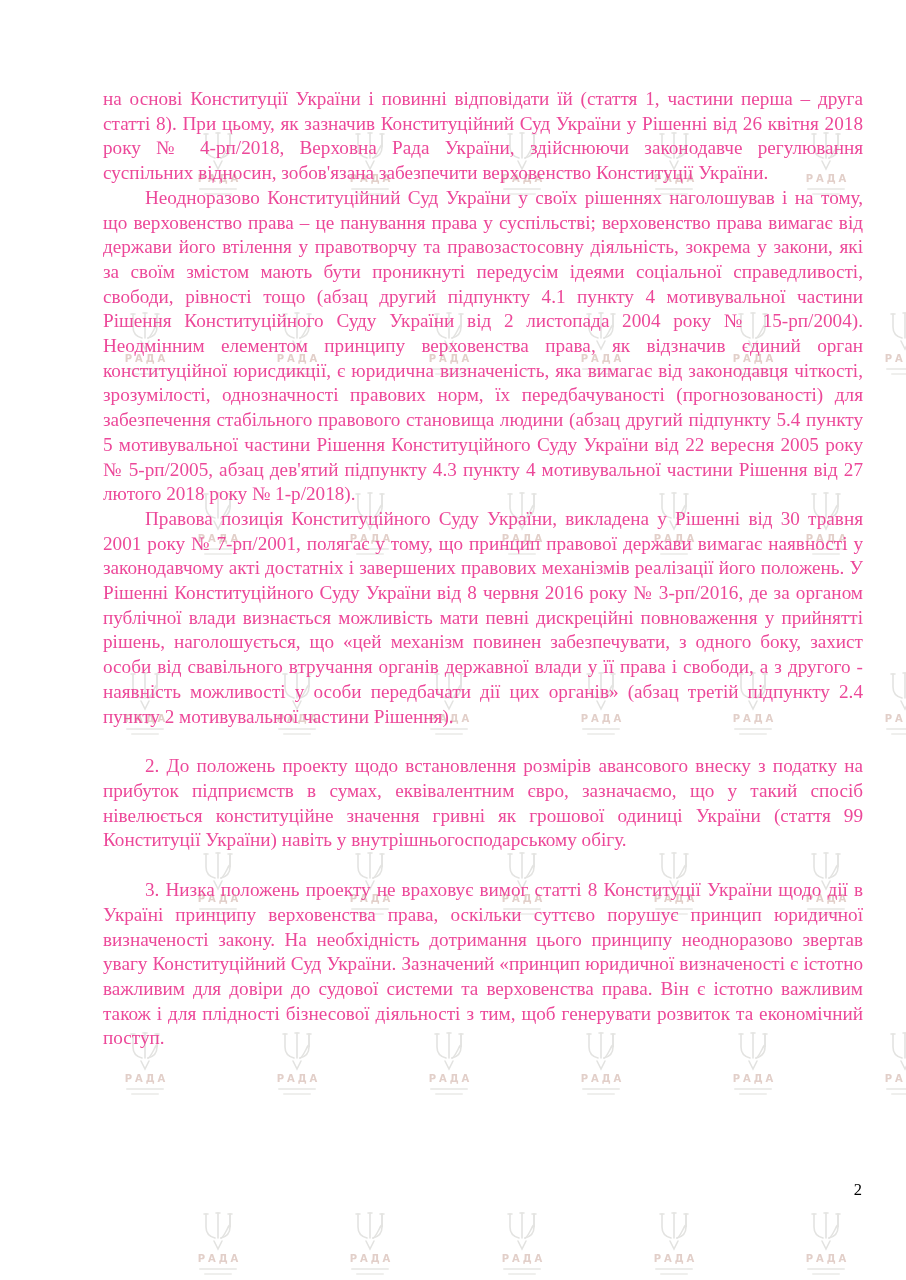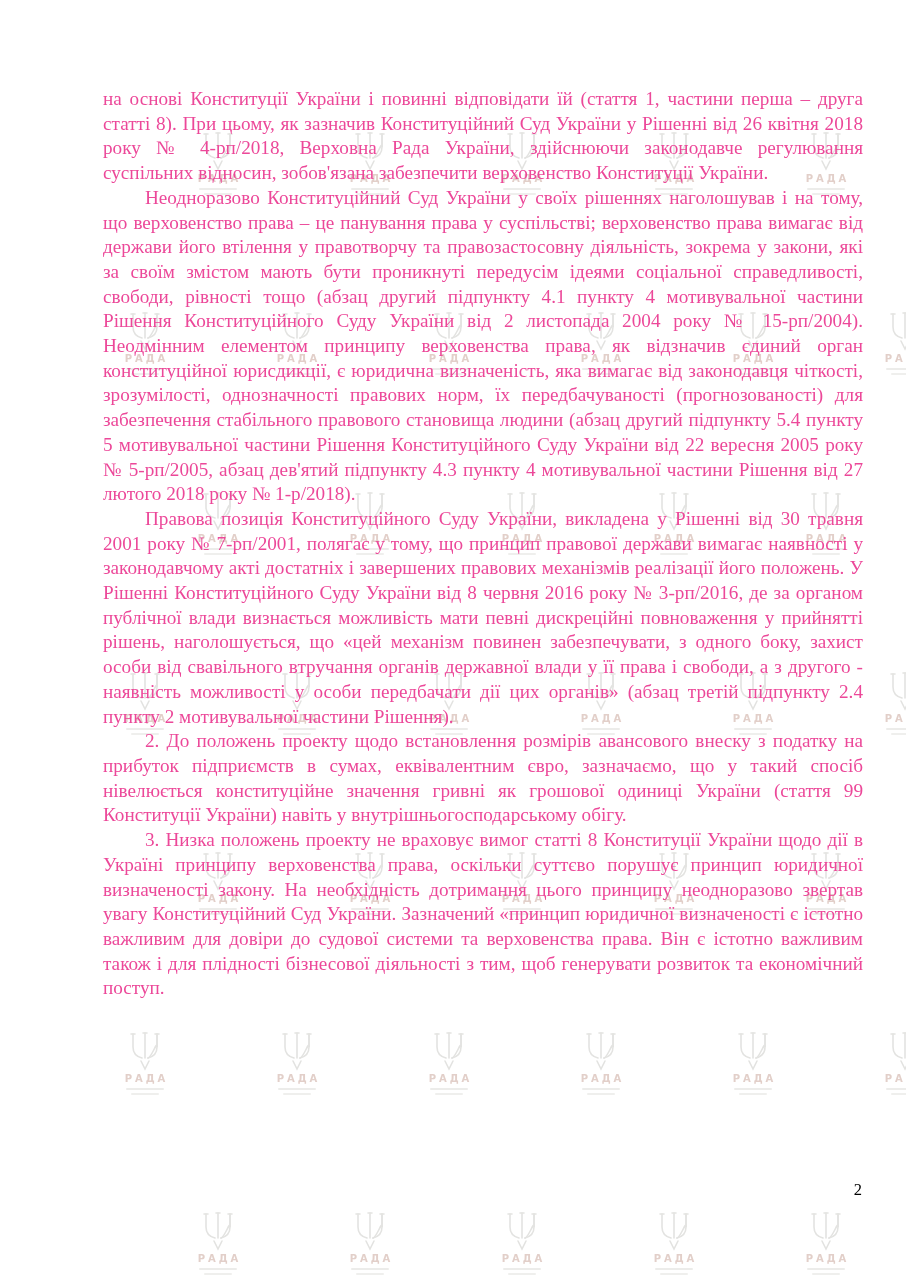--- a/index.html
+++ b/index.html
@@ -43,21 +43,21 @@
     left: 103px; top: 87px;
     width: 760px;
     z-index: 1;
     color: #ec4899;
     font-size: 19.2px;
     line-height: 24.7px;
     text-align: justify;
   }
   .para { margin: 0; }
   .para.indent { text-indent: 42px; }
-  .para.gap { }
+  .para.gap { margin-top: 25px; }
   
   .footer {
     position: absolute;
     right: 44px; top: 1180px;
     z-index: 1;
     font-size: 16.5px;
     color: #000000;
   }
 </style>
 </head>

